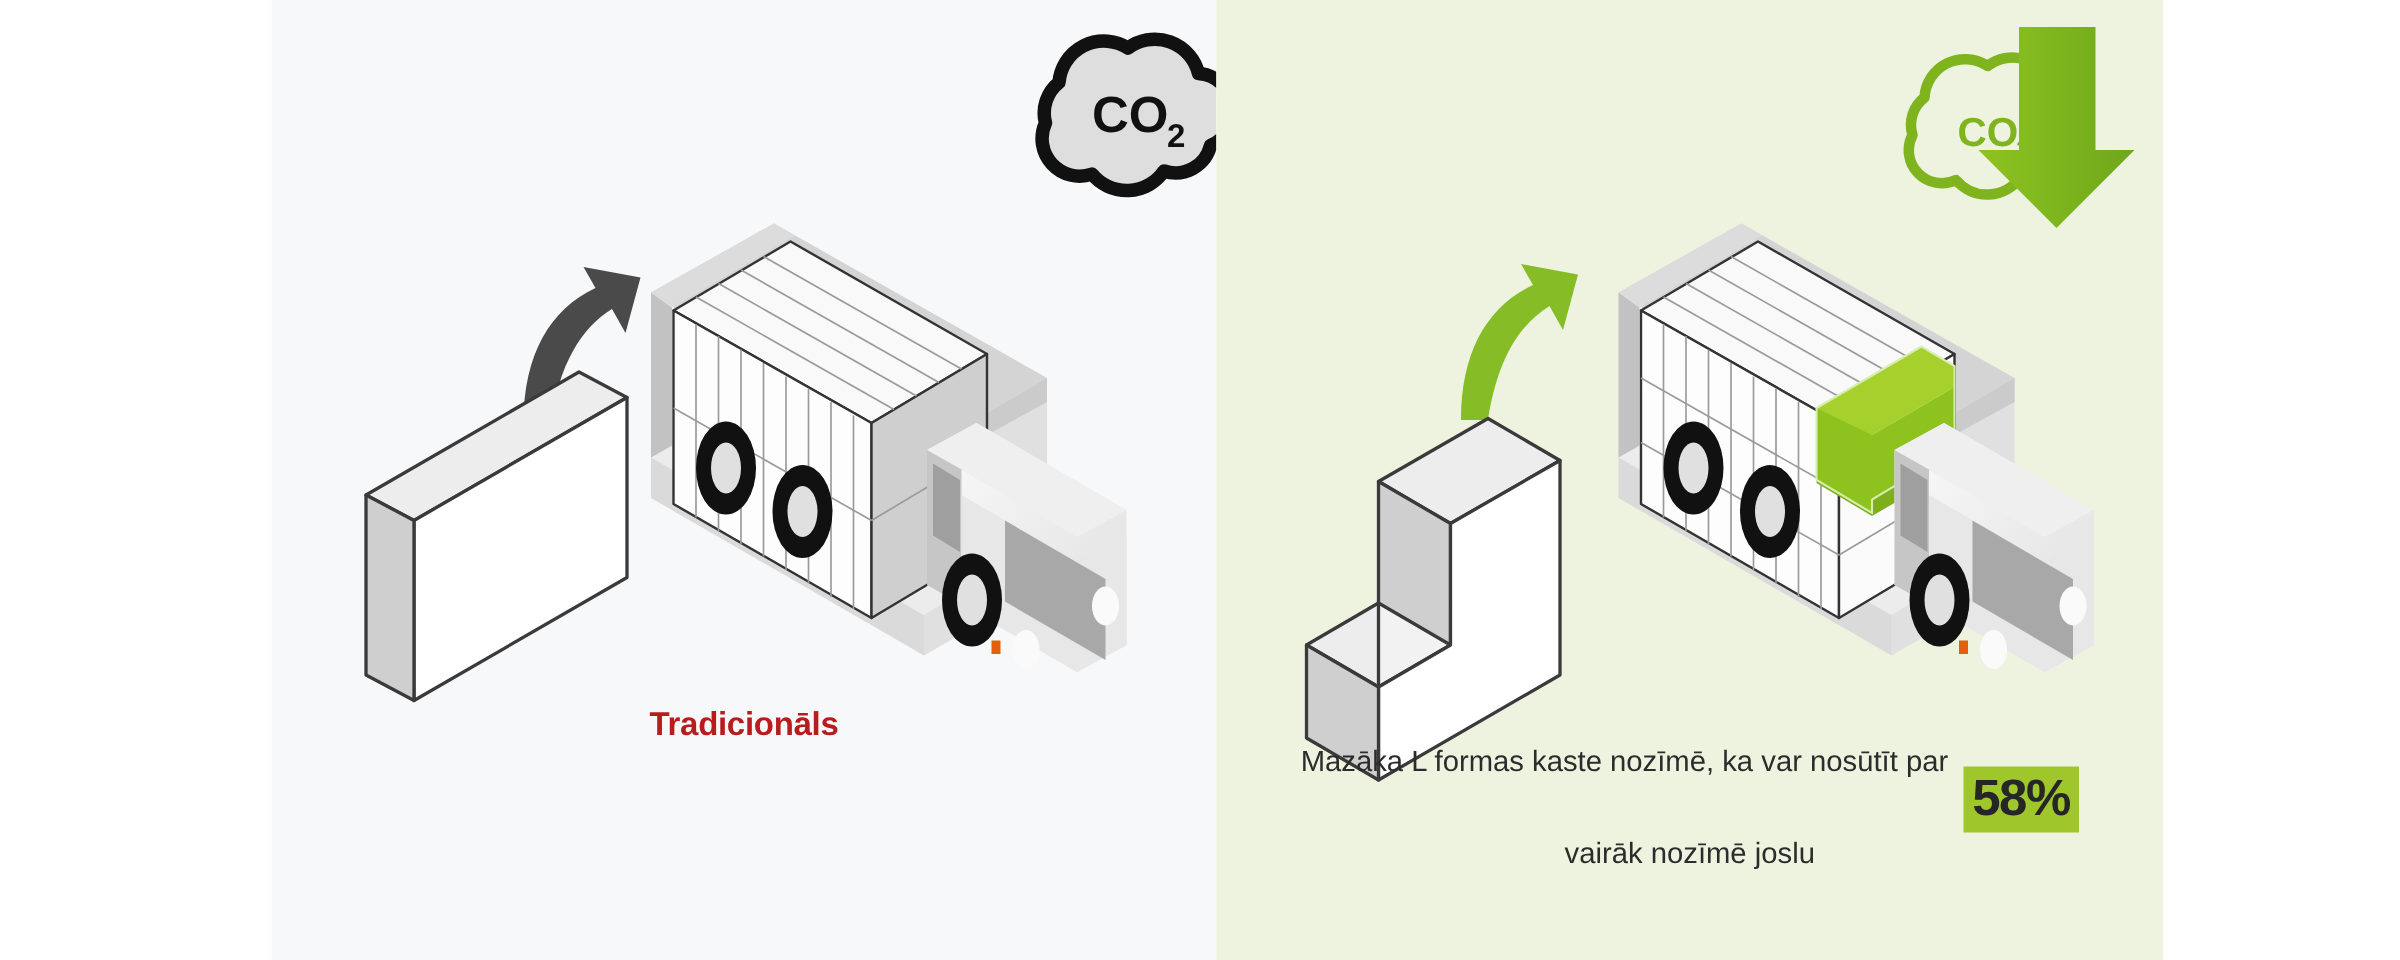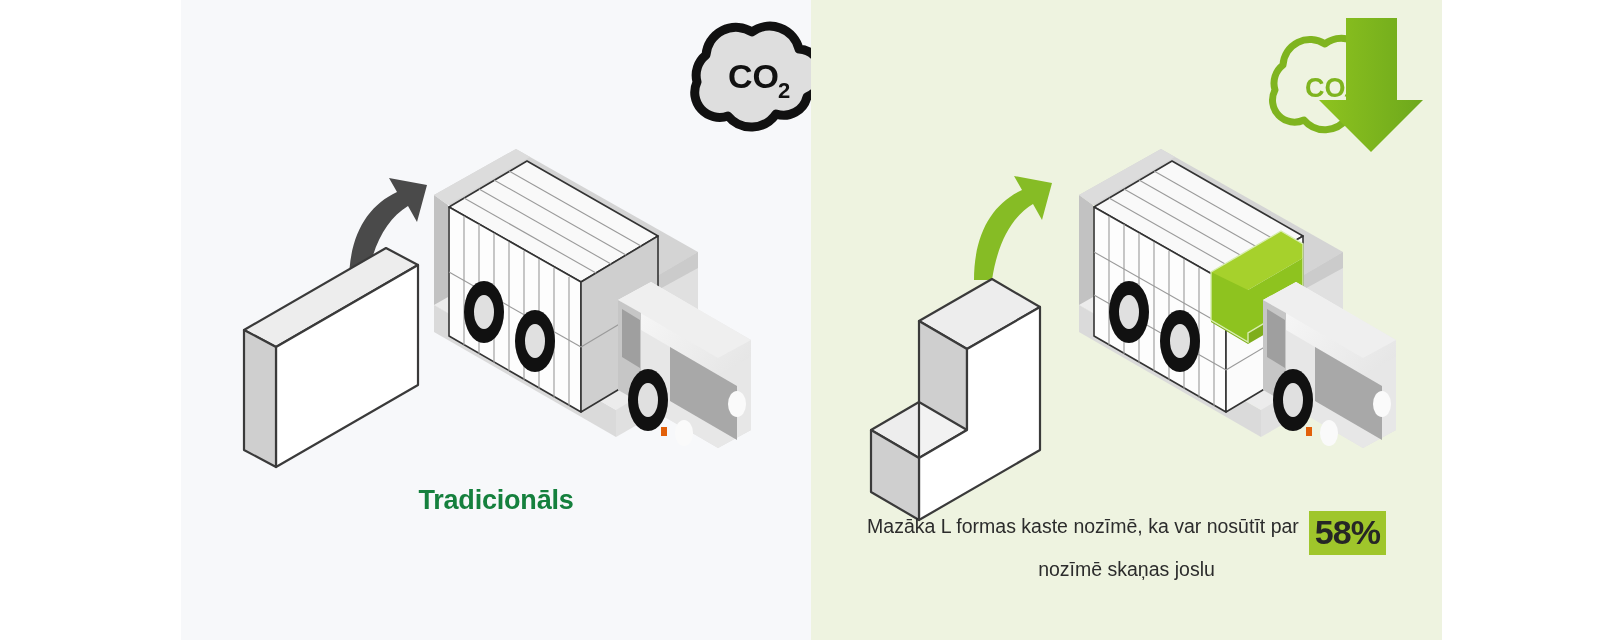--- a/index.html
+++ b/index.html
@@ -25,32 +25,32 @@
 
   .panel-svg { position: absolute; top: 0; left: 0; display: block; }
 
   .caption {
     position: absolute;
     text-align: center;
     color: #2e2e2e;
     line-height: 1.35;
   }
   #caption-left {
-    left: 153px; width: 630px; top: 482px;
-    font-size: 27px; font-weight: bold;
+    left: 153px; width: 630px; top: 468px;
+    font-size: 22px; font-weight: bold;
     letter-spacing: -0.2px;
-    color: #15803d;
+    color: #b91c1c;
   }
   #caption-right {
     left: 783px; width: 631px; top: 495px;
     font-size: 19.5px; font-weight: normal;
     color: #2c2c2c;
   }
   #caption-right .line1 {
-    display: flex; align-items: flex-end; justify-content: center;
+    display: flex; align-items: flex-start; justify-content: center;
     gap: 10px; white-space: nowrap;
   }
   #caption-right .line2 { margin-top: 17px; }
   .pct-badge {
     display: inline-block;
     background: #9fc62b;
     color: #262626;
     font-size: 34px;
     font-weight: bold;
     line-height: 1;
@@ -278,16 +278,16 @@
 
   <div class="caption" id="caption-left">
     <span>Tradicionāls</span>
   </div>
 
   <div class="caption" id="caption-right">
     <div class="line1">
       <span>Mazāka L formas kaste nozīmē, ka var nosūtīt par</span>
       <span class="pct-badge">58%</span>
     </div>
-    <div class="line2">nozīmē skaņas joslu</div>
+    <div class="line2">vairāk nozīmē joslu</div>
   </div>
 
 </div>
 
 </body></html>

